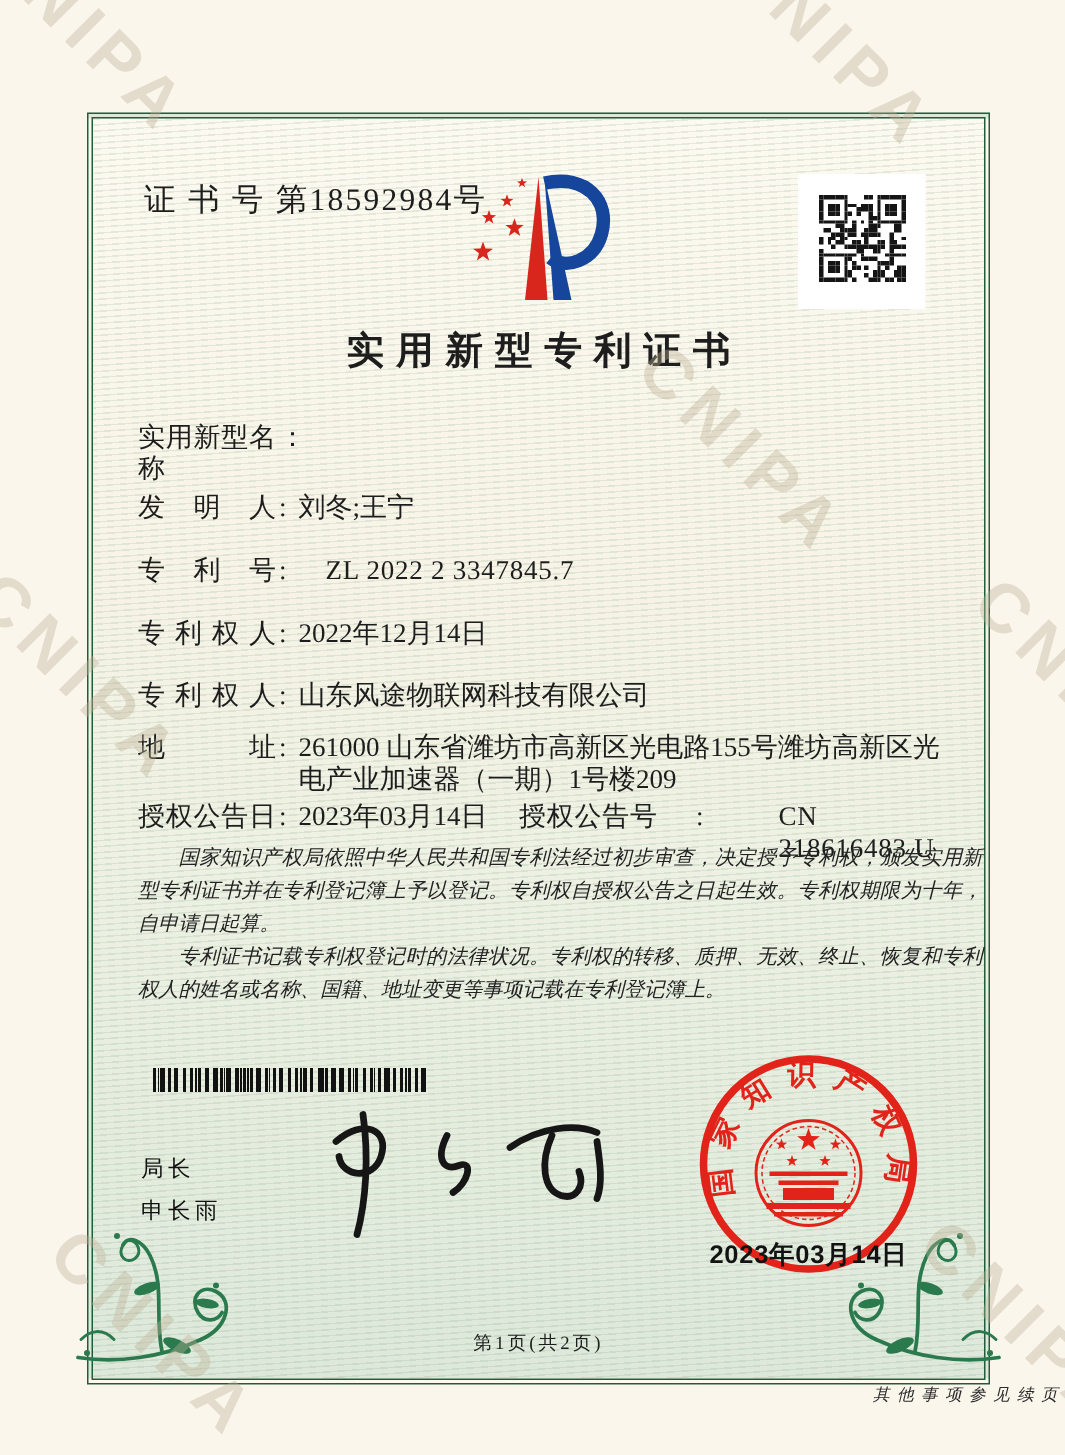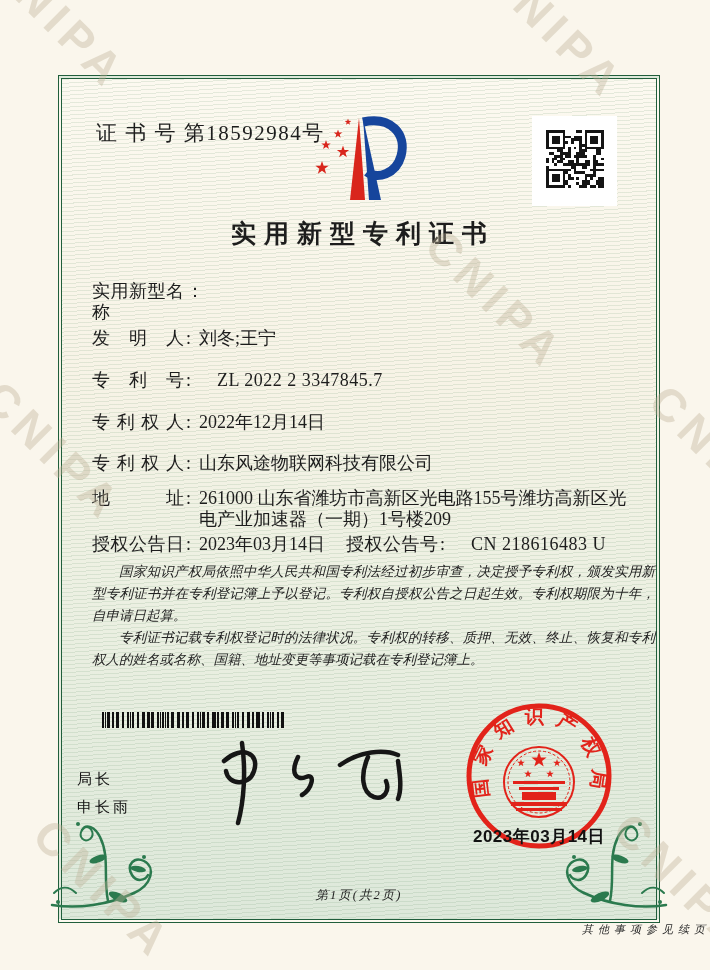--- a/index.html
+++ b/index.html
@@ -17,41 +17,41 @@
          background:repeating-linear-gradient(176deg,rgba(104,150,110,0.16) 0 1px,transparent 1px 4px);}
   .abs{position:absolute;}
   .certno{left:34px;top:40px;font-size:21px;letter-spacing:1.5px;}
   .title{left:0;top:138px;width:100%;text-align:center;font-size:25px;font-weight:bold;
          letter-spacing:8px;text-indent:8px;}
   .row{position:absolute;left:30px;right:28px;display:flex;font-size:18px;line-height:21px;}
   .flabel{display:inline-block;width:92px;text-align:justify;text-align-last:justify;flex:none;}
   .fcolon{flex:none;margin:0 8px 0 2px;}
   .fvalue{flex:1;}
   .bold-val{font-weight:normal;letter-spacing:0.5px;margin-left:18px;}
-  .grant2{position:absolute;left:254px;top:0;display:flex;}
+  .grant2{position:absolute;left:254px;top:0;display:flex;gap:24px;}
   .body-text{left:30px;top:482px;width:563px;font-size:13.5px;line-height:22px;
              text-align:justify;font-style:italic;color:#222;}
   .body-text p{margin:0;text-indent:2em;}
   .barcode{left:40px;top:633px;width:182px;height:16px;
            background:
              repeating-linear-gradient(90deg,#111 0 2px,transparent 2px 5px),
              repeating-linear-gradient(90deg,#111 0 1px,transparent 1px 7px),
              repeating-linear-gradient(90deg,transparent 0 3px,#111 3px 4px,transparent 4px 11px);}
-  .signer{left:15px;font-family:"Liberation Sans","DejaVu Sans",sans-serif;
+  .signer{left:32px;font-family:"Liberation Sans","DejaVu Sans",sans-serif;
           font-size:15px;letter-spacing:3px;color:#111;}
   .sig-svg{left:140px;top:652px;}
   .qrbox{left:470px;top:37px;width:85px;height:90px;background:#fff;}
   .qr{position:absolute;left:14px;top:14px;width:58px;height:58px;display:grid;
       grid-template-columns:repeat(21,1fr);grid-template-rows:repeat(21,1fr);}
   .qr .m{background:#151515;}
   .seal-svg{left:402px;top:622px;z-index:4;}
   .seal-date{left:397px;top:746px;width:160px;text-align:center;z-index:5;
              font-family:"Liberation Sans","DejaVu Sans",sans-serif;
              font-size:17px;font-weight:bold;color:#121212;letter-spacing:0.5px;}
-  .pageno{left:0;top:808px;width:100%;text-align:center;font-size:12.5px;letter-spacing:2px;font-style:italic;}
+  .pageno{left:0;top:808px;width:100%;text-align:center;font-size:12.5px;letter-spacing:2px;}
   .contnote{position:absolute;left:0;top:922px;width:100%;text-align:right;z-index:1;
             font-size:11px;font-style:italic;letter-spacing:5px;color:#2a2a2a;}
   .fl{position:absolute;z-index:3;}
   .fl-bl{left:-14px;top:718px;}
   .fl-br{right:-14px;top:718px;transform:scaleX(-1);}
   .logo-svg{left:227px;top:33px;}
 </style>
 </head>
 <body>
 

